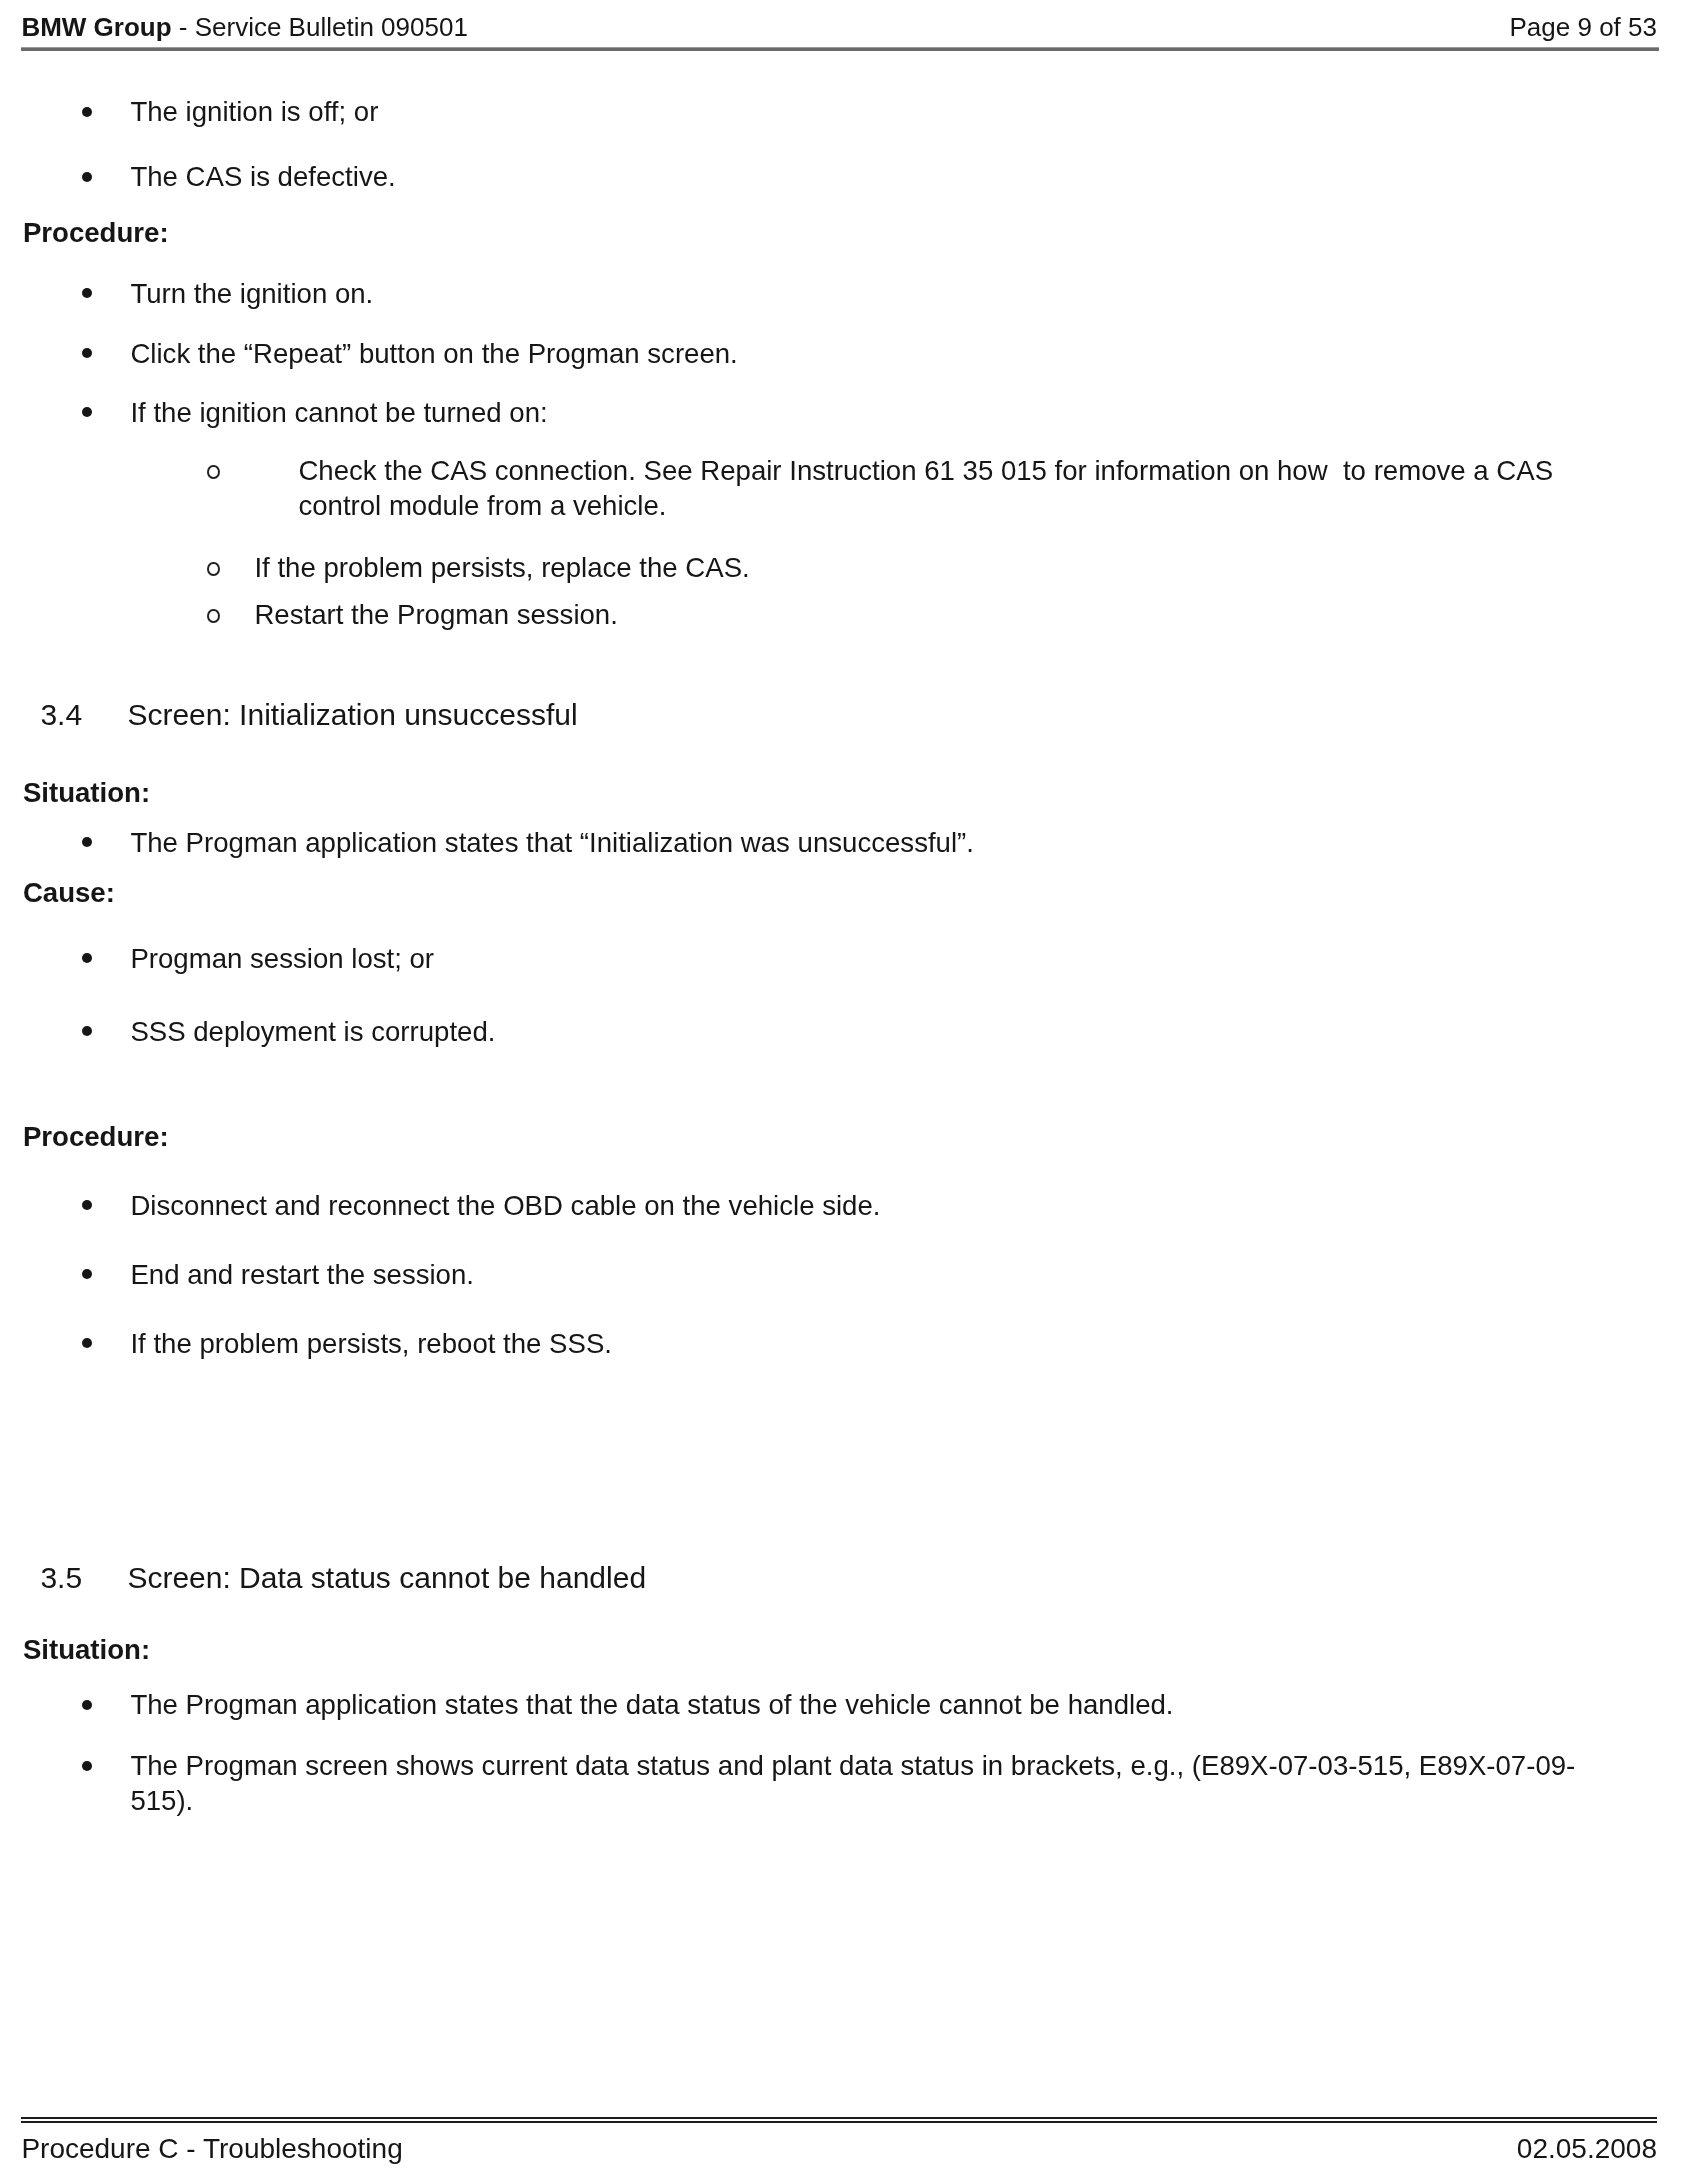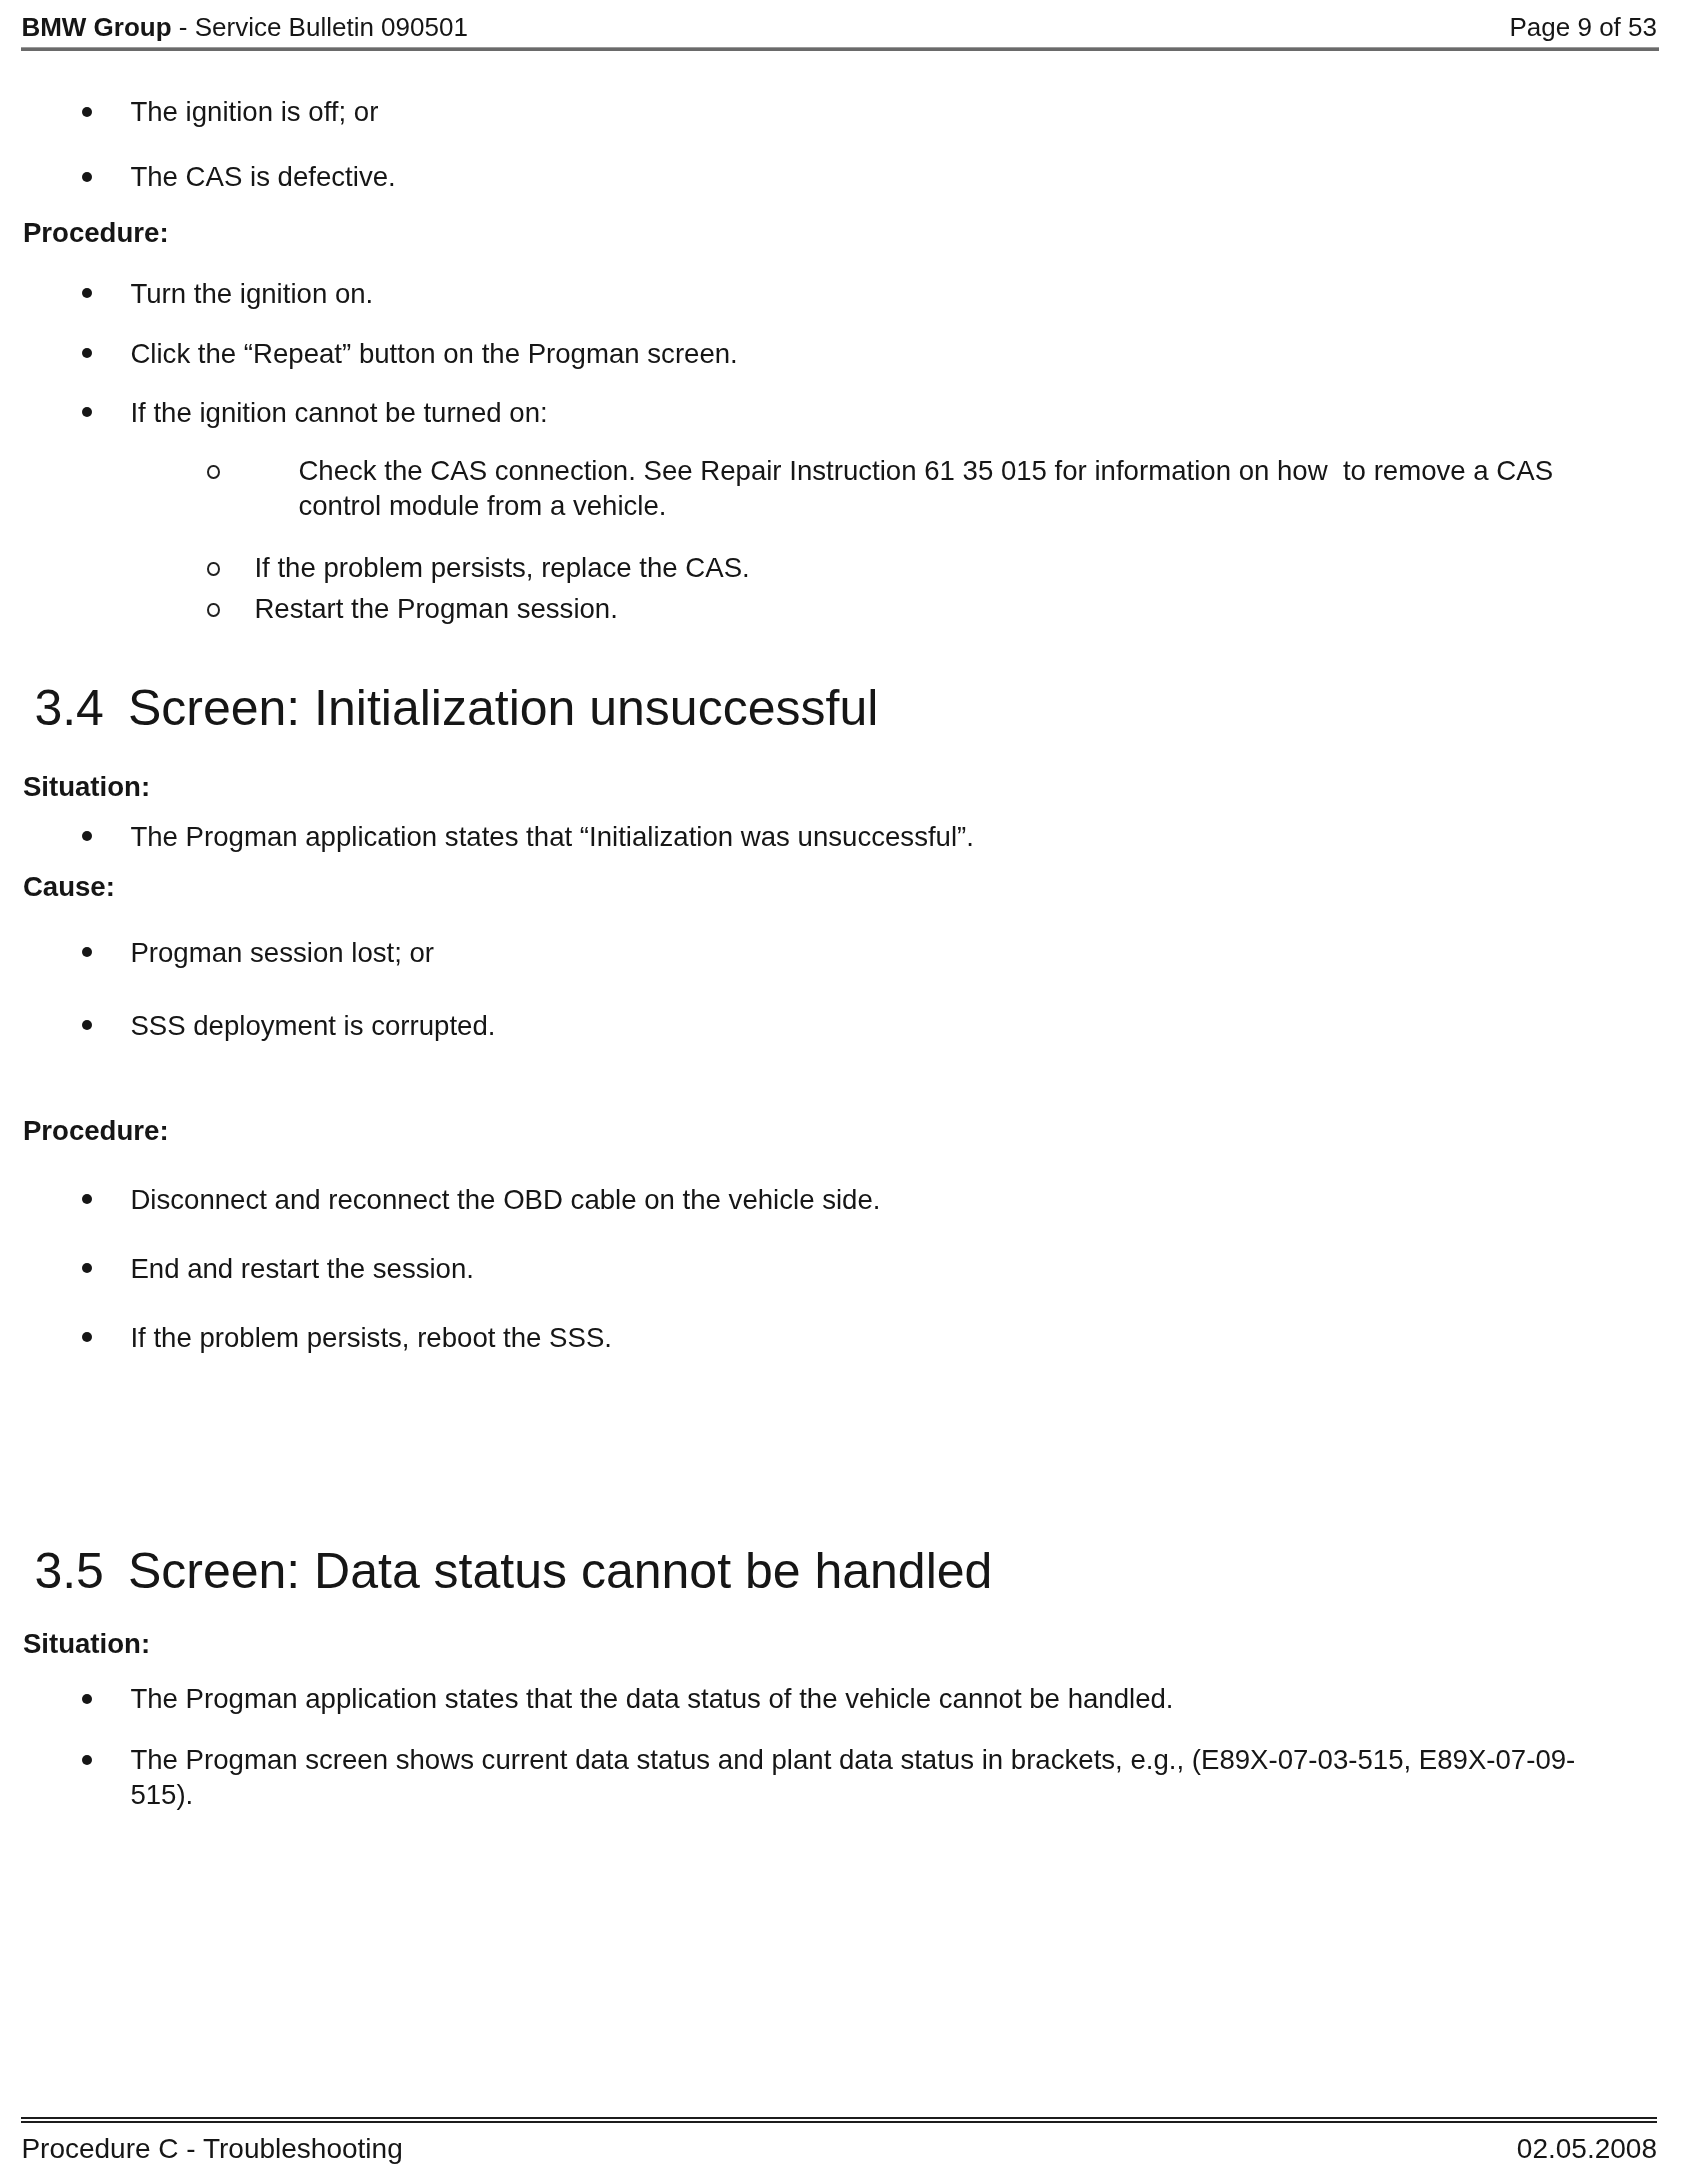--- a/index.html
+++ b/index.html
@@ -62,35 +62,35 @@
   .b2 .marker .shape {
     display: block;
     width: 8.4px; height: 10px;
     background: transparent;
     border: 2.3px solid #222222;
     border-radius: 50%;
   }
   
   .heading {
     display: flex;
-    font-size: 50px;
+    font-size: 30px;
     line-height: 47px;
     font-weight: 400;
-    margin-left: 13px;
+    margin-left: 19px;
   }
   .heading .num { flex: none; min-width: 63px; margin-right: 24px; }
   
   .mt-56  { margin-top: 43px; }
   .mt-39  { margin-top: 30px; }
   .mt-27  { margin-top: 20.7px; }
   .mt-34  { margin-top: 26px; }
   .mt-32  { margin-top: 24.5px; }
   .mt-30  { margin-top: 23px; gap: 44px; }
   .mt-35  { margin-top: 27px; }
-  .mt-31  { margin-top: 6px; }
+  .mt-31  { margin-top: 12px; }
   .mt-77  { margin-top: 59px; }
   .mt-48  { margin-top: 37px; }
   .mt-19  { margin-top: 14.6px; }
   .mt-42  { margin-top: 15px; }
   .mt-41  { margin-top: 31px; }
   .mt-49  { margin-top: 38px; }
   .mt-92  { margin-top: 70px; }
   .mt-44  { margin-top: 34px; }
   .mt-252 { margin-top: 193px; }
   .mt-40  { margin-top: 31px; }

